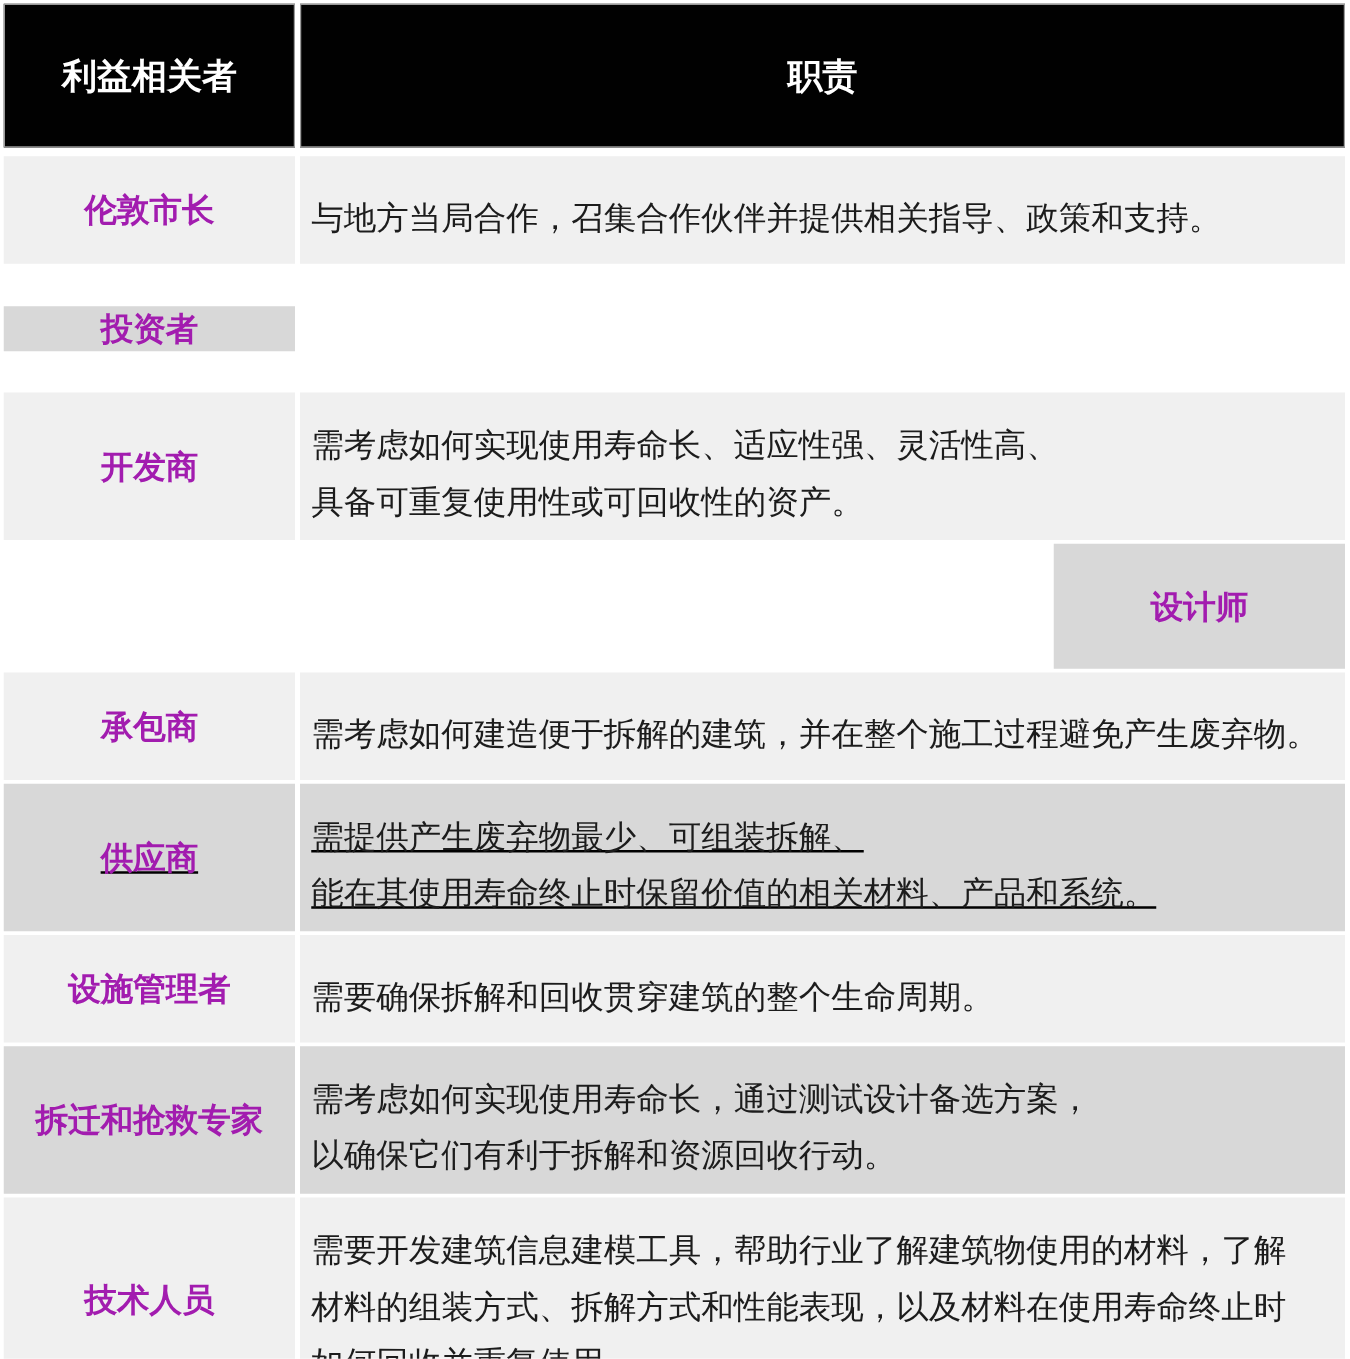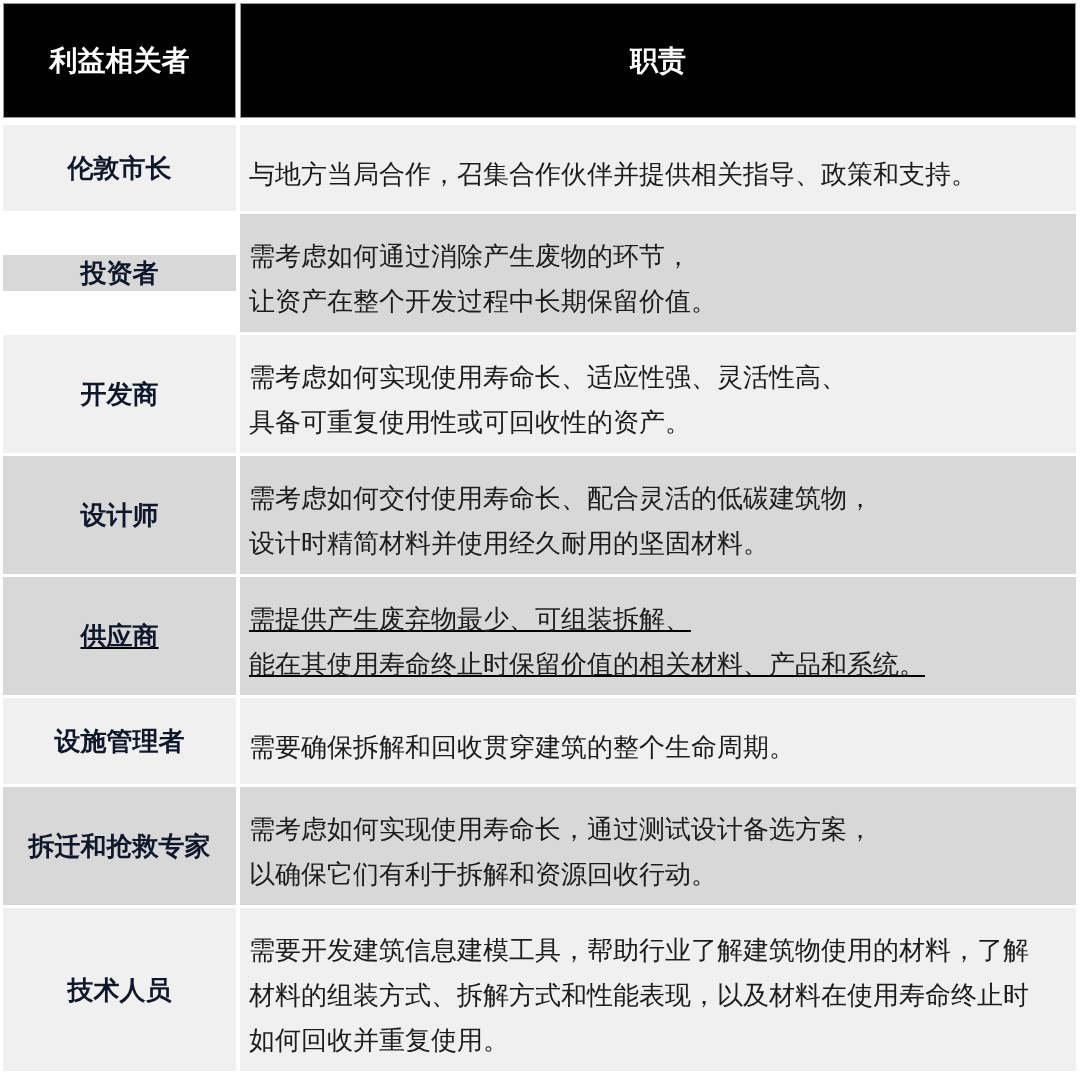--- a/index.html
+++ b/index.html
@@ -24,21 +24,21 @@
     box-sizing: border-box;
   }
   .name-cell {
     flex: 0 0 233px;
     display: flex;
     align-items: center;
     justify-content: center;
     text-align: center;
     font-size: 26px;
     font-weight: 600;
-    color: #0f172a;
+    color: #a21caf;
     line-height: 36px;
   }
   .duty-cell {
     flex: 1 1 auto;
     display: flex;
     align-items: center;
     justify-content: flex-start;
     text-align: left;
     font-size: 26px;
     font-weight: 500;
@@ -92,42 +92,40 @@
 
   <div class="row light r1">
     <div class="cell name-cell">伦敦市长</div>
     <div class="cell duty-cell">
       <span class="duty-text">与地方当局合作，召集合作伙伴并提供相关指导、政策和支持。</span>
     </div>
   </div>
 
   <div class="row dark r2">
     <div class="cell name-cell">投资者</div>
-    <div class="cell duty-cell">
-      <span class="duty-text">需考虑如何通过消除产生废物的环节，
-让资产在整个开发过程中长期保留价值。</span>
-    </div>
   </div>
 
   <div class="row light r3">
     <div class="cell name-cell">开发商</div>
     <div class="cell duty-cell">
       <span class="duty-text">需考虑如何实现使用寿命长、适应性强、灵活性高、
 具备可重复使用性或可回收性的资产。</span>
     </div>
   </div>
 
   <div class="row dark r4">
     <div class="cell name-cell">设计师</div>
+  </div>
+
+  <div class="row light r5">
+    <div class="cell name-cell">承包商</div>
     <div class="cell duty-cell">
-      <span class="duty-text">需考虑如何交付使用寿命长、配合灵活的低碳建筑物，
-设计时精简材料并使用经久耐用的坚固材料。</span>
+      <span class="duty-text">需考虑如何建造便于拆解的建筑，并在整个施工过程避免产生废弃物。</span>
     </div>
   </div>
-
 
   <div class="row dark r6">
     <div class="cell name-cell">供应商</div>
     <div class="cell duty-cell">
       <span class="duty-text">需提供产生废弃物最少、可组装拆解、
 能在其使用寿命终止时保留价值的相关材料、产品和系统。</span>
     </div>
   </div>
 
   <div class="row light r7">

